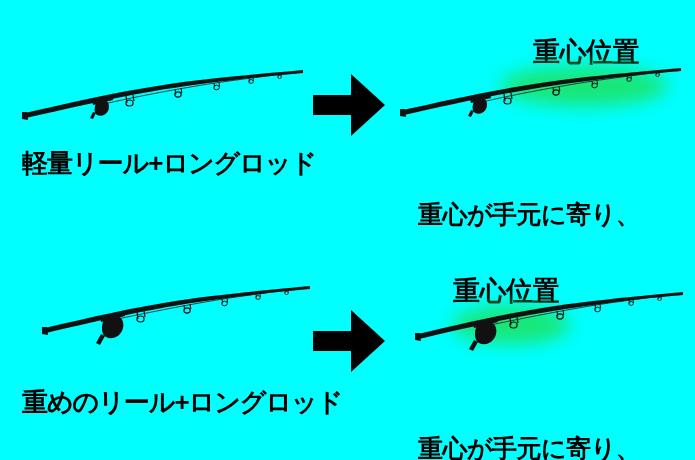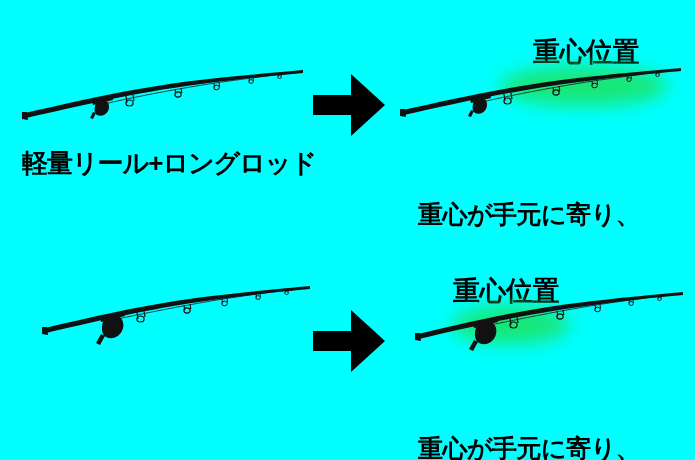--- a/index.html
+++ b/index.html
@@ -159,20 +159,21 @@
       <ellipse cx="187" cy="70.5" rx="3.2" ry="2.6" fill="none" stroke="#111111" stroke-width="1.1"></ellipse>
       <path d="M222,59 l0.6,4.5 M227,58.5 l0.6,4" stroke="#111111" stroke-width="1" fill="none"></path>
       <ellipse cx="224.5" cy="63.5" rx="2.8" ry="2.3" fill="none" stroke="#111111" stroke-width="1"></ellipse>
       <path d="M256,54 l0.5,3.6 M260,53.5 l0.5,3.4" stroke="#111111" stroke-width="0.9" fill="none"></path>
       <ellipse cx="258" cy="57.5" rx="2.3" ry="1.9" fill="none" stroke="#111111" stroke-width="0.9"></ellipse>
       <path d="M285,50 l0.4,2.8 M288,49.8 l0.4,2.6" stroke="#111111" stroke-width="0.8" fill="none"></path>
       <ellipse cx="286.5" cy="53" rx="1.9" ry="1.5" fill="none" stroke="#111111" stroke-width="0.8"></ellipse>
     </svg>
   </div>
 
+  <div class="jtext caption" style="left:22px; top:389px;">重めのリール+ロングロッド</div>
 
   <div class="arrow" style="left:313px; top:310px; width:72px; height:62px;">
     <svg width="72" height="62" viewBox="0 0 72 62">
       <polygon points="0,21 38,21 38,0 72,31 38,62 38,41 0,41" fill="#000000"></polygon>
     </svg>
   </div>
 
   <div class="jtext gtitle" style="left:453px; top:277px;">重心位置</div>
 
   <div class="rod-wrap" style="left:400px; top:240px; width:295px; height:220px;">

